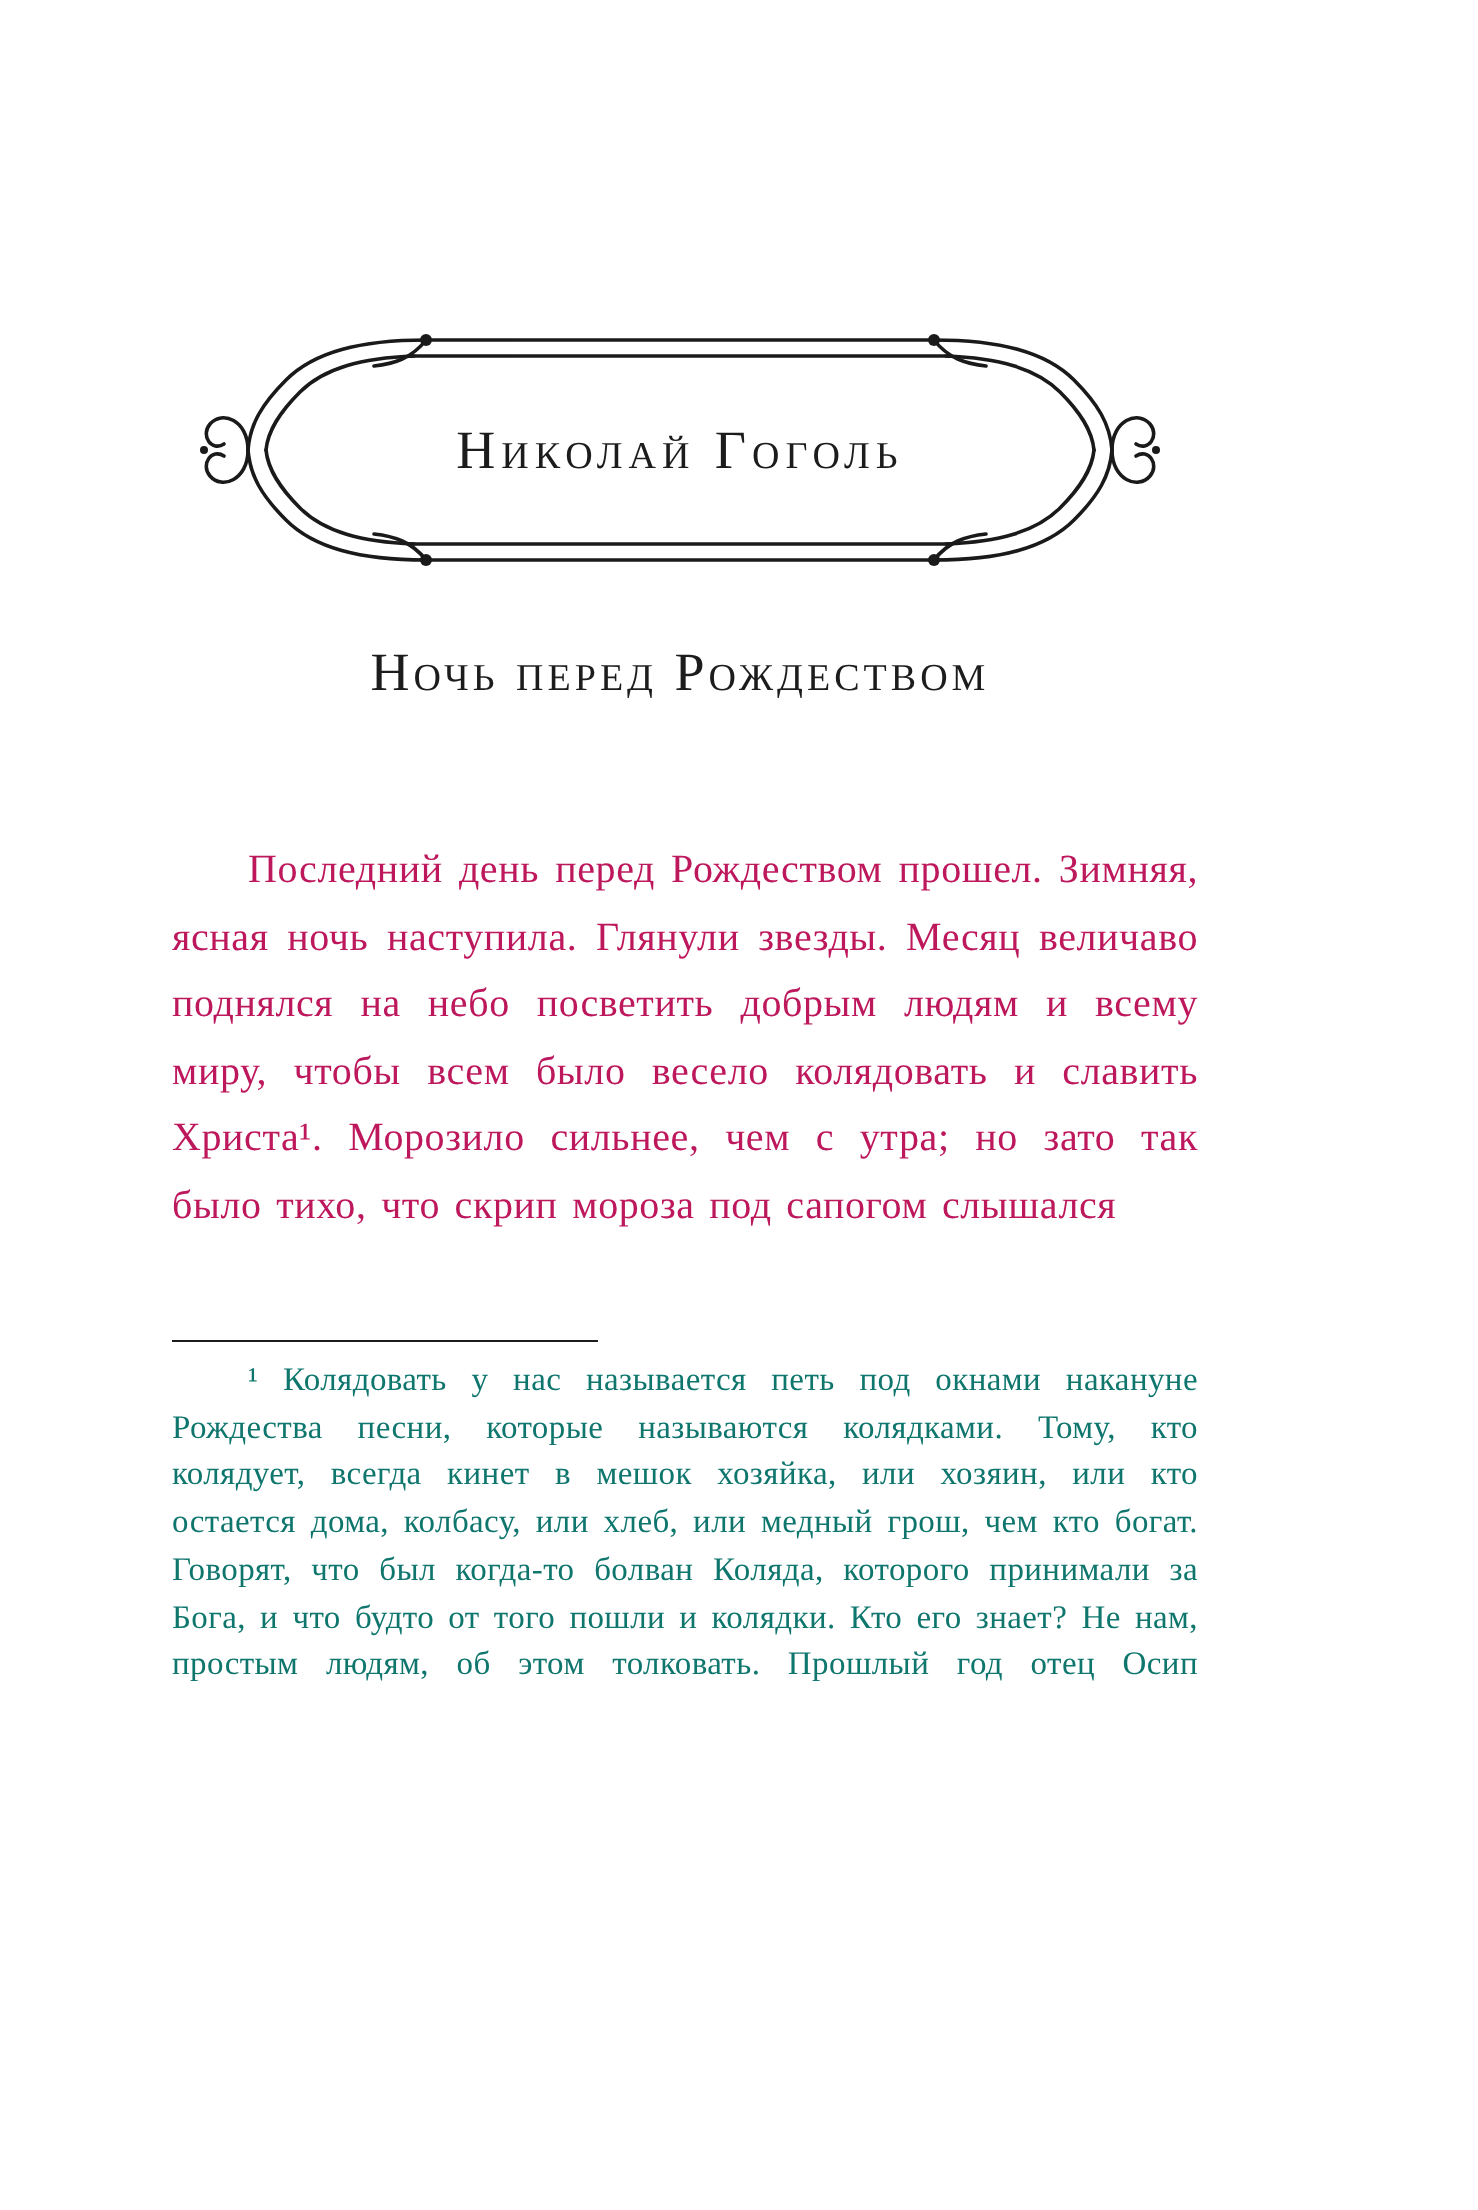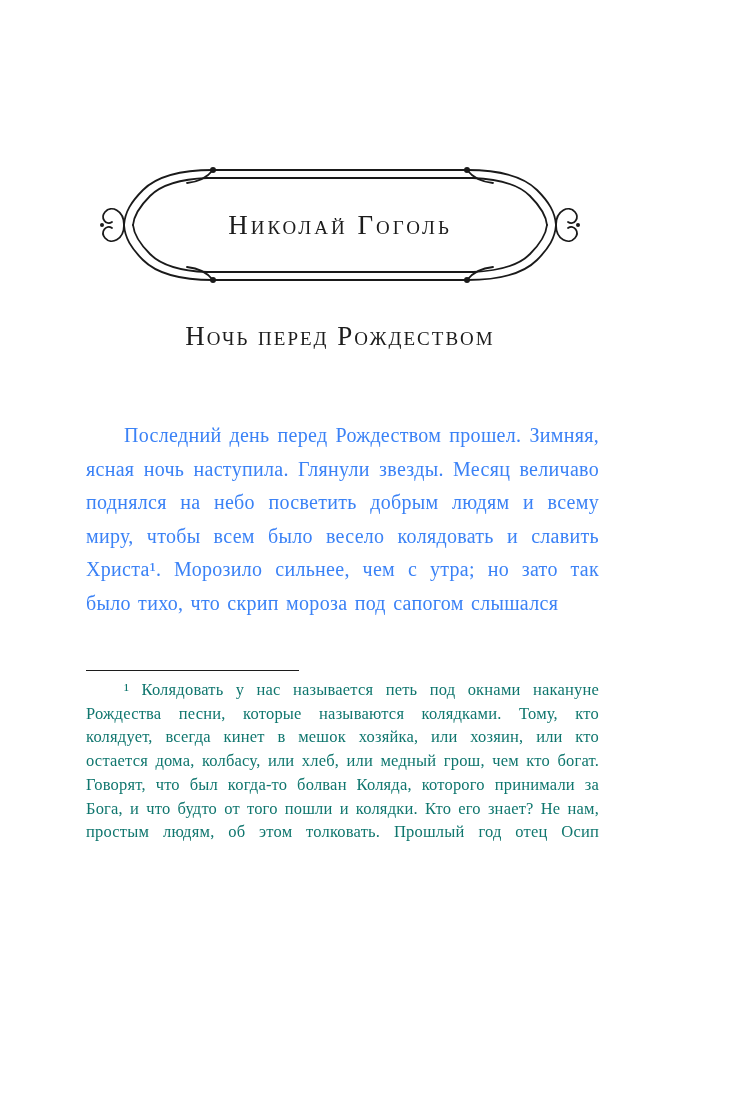--- a/index.html
+++ b/index.html
@@ -61,21 +61,21 @@
   .body-text {
     position: absolute;
     top: 419px;
     left: 86px;
     width: 513px;
     font-size: 20px;
     line-height: 33.5px;
     text-align: justify;
     letter-spacing: 0.3px;
     word-spacing: 2px;
-    color: #3b82f6;
+    color: #be185d;
   }
   .body-text p { text-indent: 38px; }
 
   
   .footnote-separator {
     position: absolute;
     top: 670px;
     left: 86px;
     width: 213px;
     border-top: 1.2px solid #1c1c1c;

